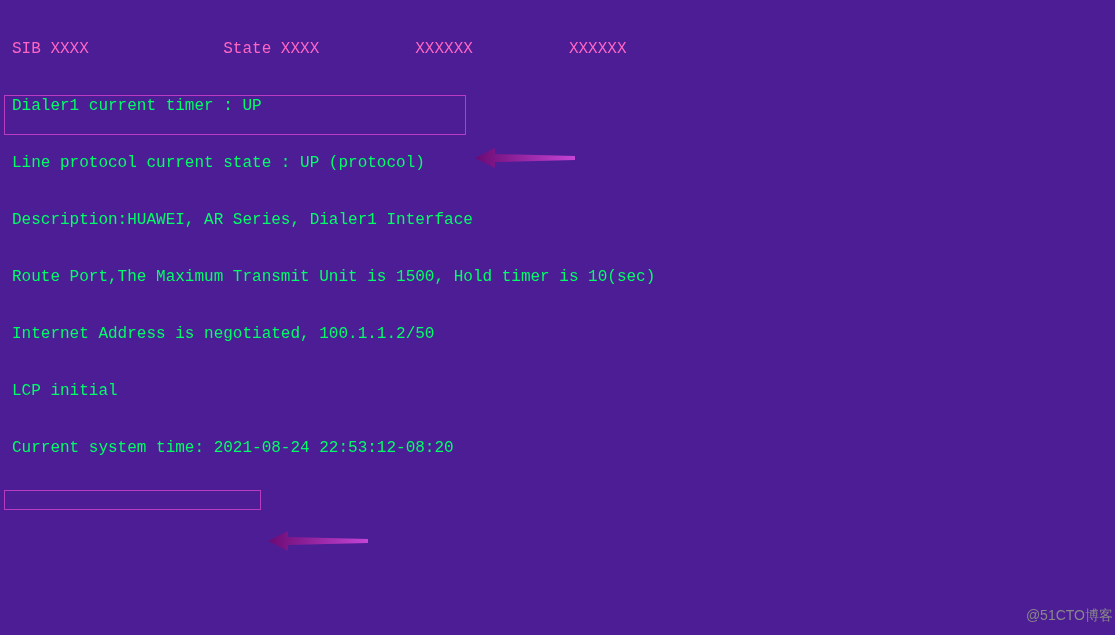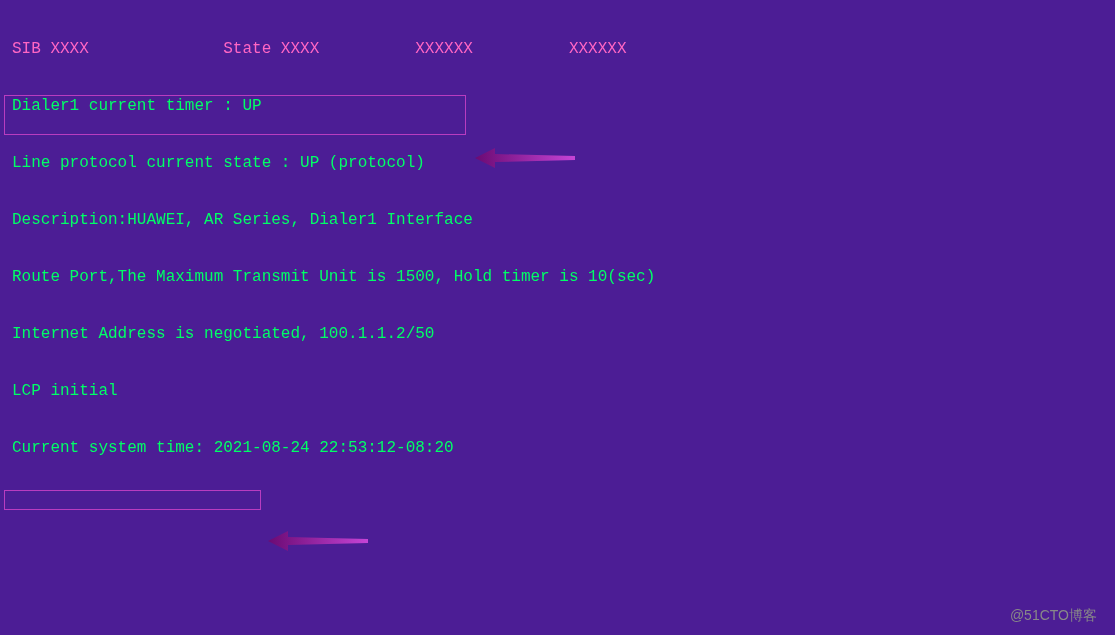--- a/index.html
+++ b/index.html
@@ -48,21 +48,21 @@
     pointer-events: none;
   }
   .arrow {
     position: absolute;
     pointer-events: none;
   }
   .arrow svg { display: block; }
   .watermark {
     position: absolute;
     bottom: 10px;
-    right: 26px;
+    right: 10px;
     color: #888;
     font-family: sans-serif;
     font-size: 14px;
     user-select: none;
   }
 </style>
 </head>
 <body>
 
 <div class="terminal">

